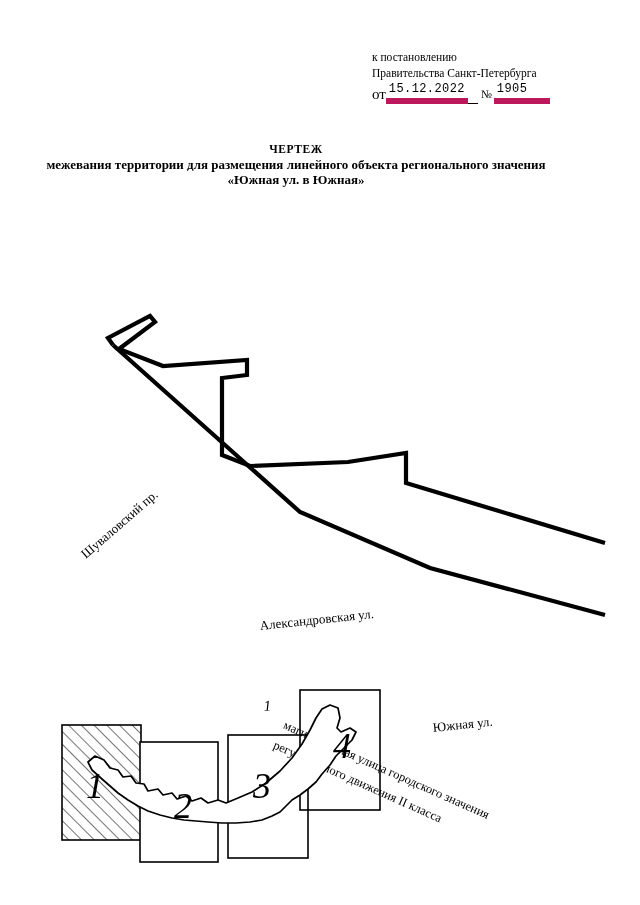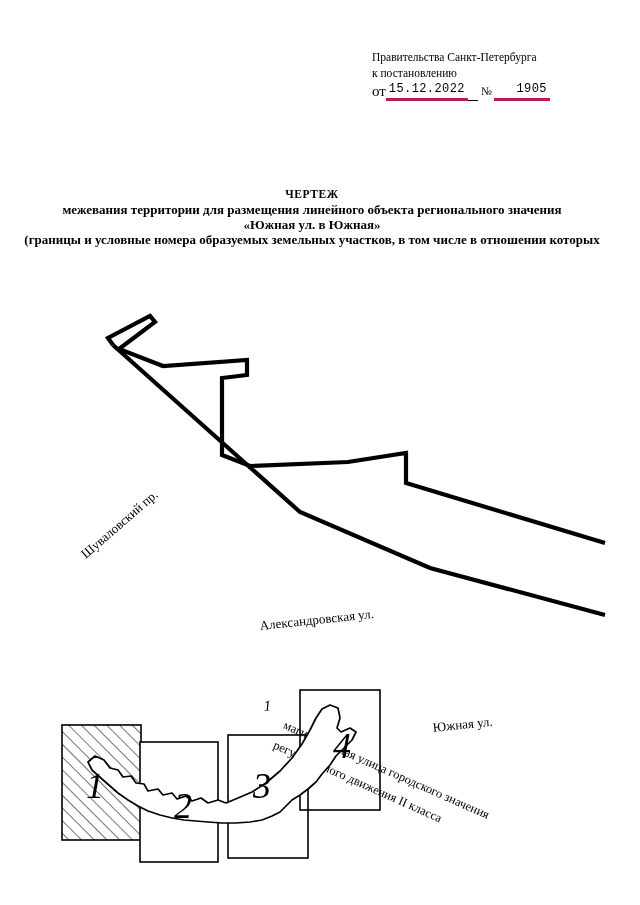--- a/index.html
+++ b/index.html
@@ -37,47 +37,46 @@
   }
   #approval-line .lbl {
     font-family: "Liberation Serif", serif;
     font-size: 15px;
     padding-bottom: 1px;
   }
   #approval-line .typed {
     font-family: "Liberation Mono", monospace;
     font-size: 12px;
     letter-spacing: 0.4px;
-    border-bottom: 3px solid #be185d;
-    text-align: right;
+    border-bottom: 6px solid #be185d;
+    text-align: left;
     padding: 0 3px 0 3px;
   }
   #doc-date { min-width: 74px; }
   #doc-number { min-width: 50px; }
   #approval-line .gap {
     border-bottom: 1px solid #000;
     width: 10px;
     height: 13px;
   }
   #approval-line .nolbl {
     padding: 0 2px 1px 3px;
     font-size: 11.5px;
   }
 
   
   #title-block {
     position: absolute;
-    left: 16px;
+    left: 0;
     top: 142px;
     width: 592px;
     text-align: center;
     font-weight: bold;
     font-size: 11px;
     line-height: 15px;
-    margin-top: 45px;
   }
   #title-block .t-main {
     letter-spacing: 0.6px;
     font-size: 11.5px;
   }
   #title-block .t-sub { font-size: 13px; }
 
   
   #map-drawing {
     position: absolute;
@@ -135,36 +134,35 @@
     top: 670px;
     width: 640px;
     height: 235px;
   }
   #sheet-index svg { display: block; }
 </style>
 </head>
 <body>
 
 <div id="header-block">
+  <div class="hline">к постановлению</div>
   <div class="hline">Правительства Санкт-Петербурга</div>
-  <div class="hline">к постановлению</div>
   <div id="approval-line">
     <span class="lbl">от</span>
     <span class="typed" id="doc-date">15.12.2022</span>
     <span class="gap"></span>
     <span class="nolbl">№</span>
     <span class="typed" id="doc-number">1905</span>
   </div>
 </div>
 
 <div id="title-block">
   <div class="t-main">ЧЕРТЕЖ</div>
   <div class="t-sub">межевания территории для размещения линейного объекта регионального значения</div>
   <div class="t-sub">«Южная ул. в Южная»</div>
-  <div class="t-sub">(границы и условные номера образуемых земельных участков, в том числе в отношении которых</div>
 </div>
 
 <div id="map-drawing">
   <svg width="640" height="420" viewBox="0 0 640 420">
     <g fill="none" stroke="#000000" stroke-width="4.2" stroke-linejoin="miter" stroke-linecap="butt">
 
       <path d="M 113,95 L 108,88 L 150,66 L 155,72 L 119,99 L 163,116 L 247,110 L 247,125
                L 222,128 L 222,205 L 250,216 L 348,212 L 406,203 L 406,233 L 605,293"></path>
     </g>
     <g fill="none" stroke="#000000" stroke-width="4.2" stroke-linejoin="miter" stroke-linecap="butt">

